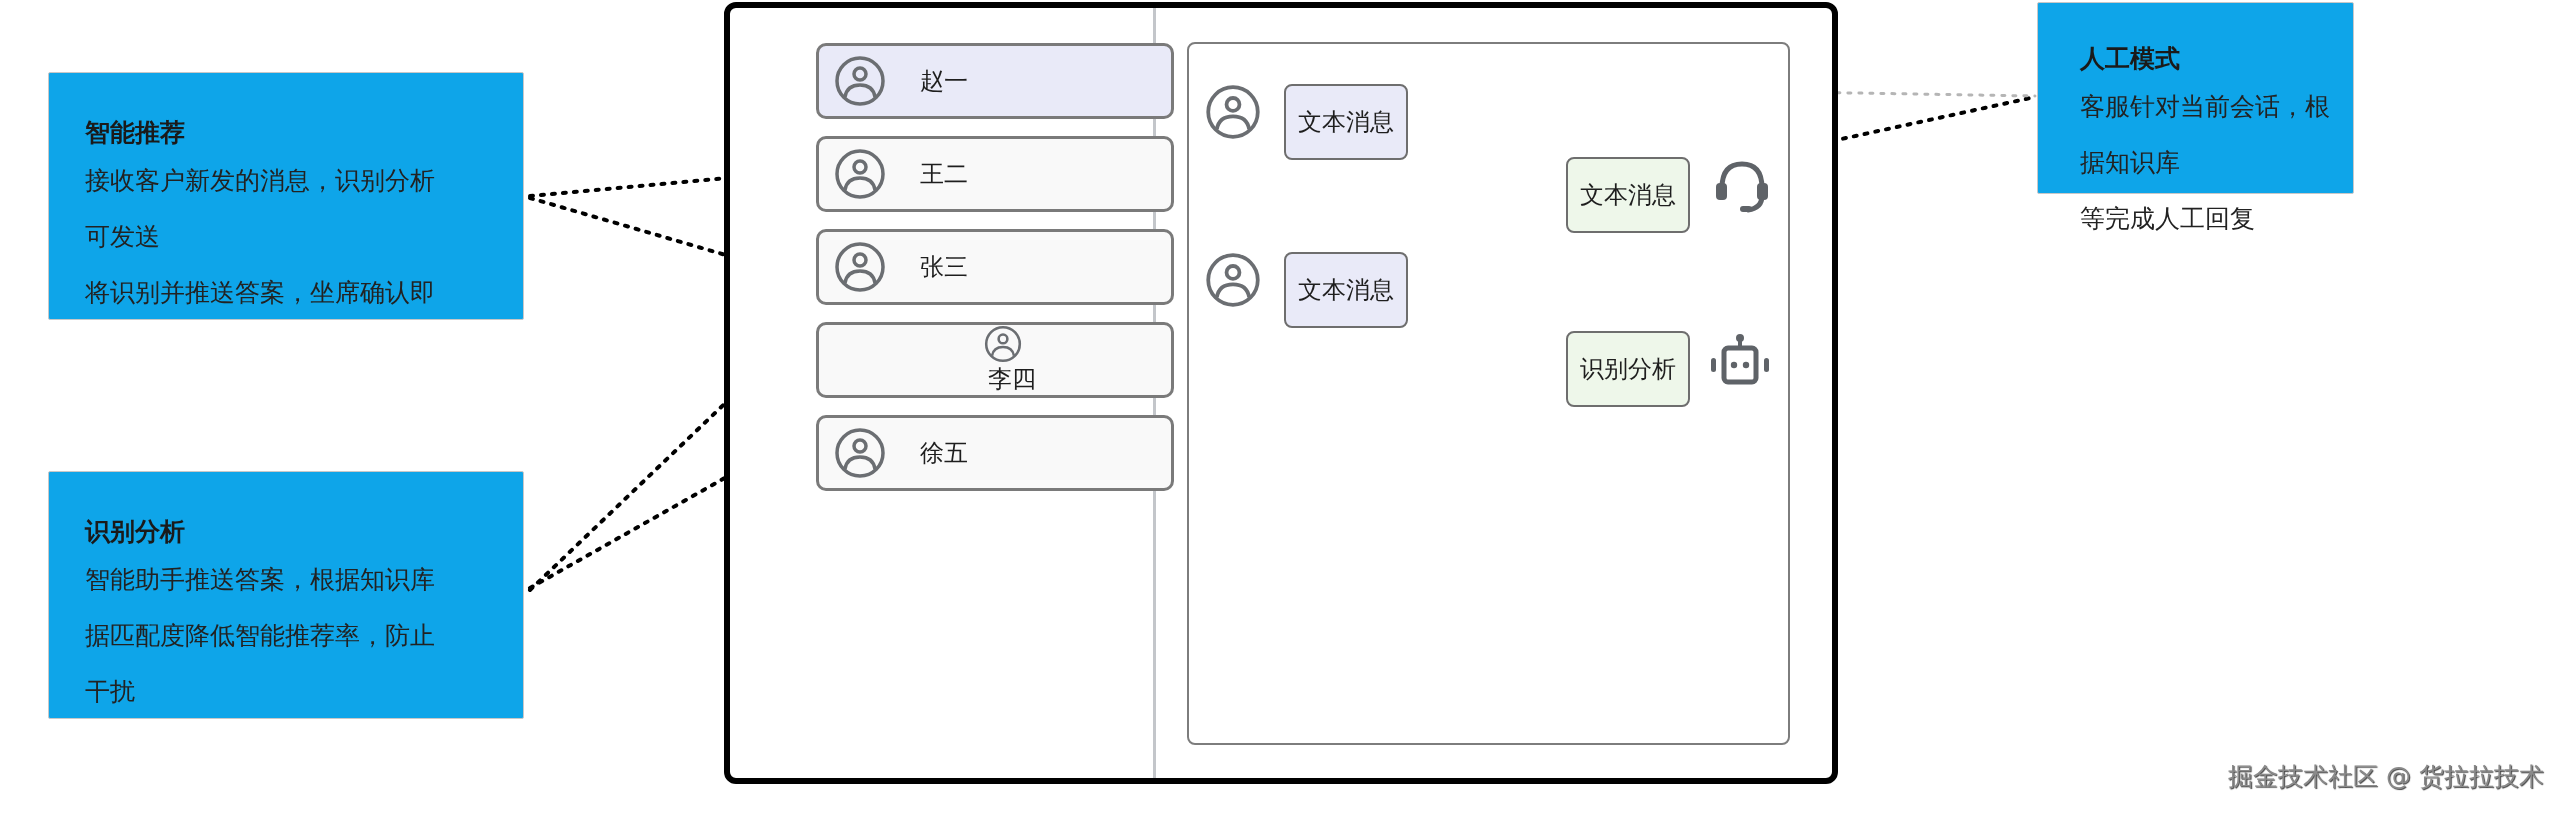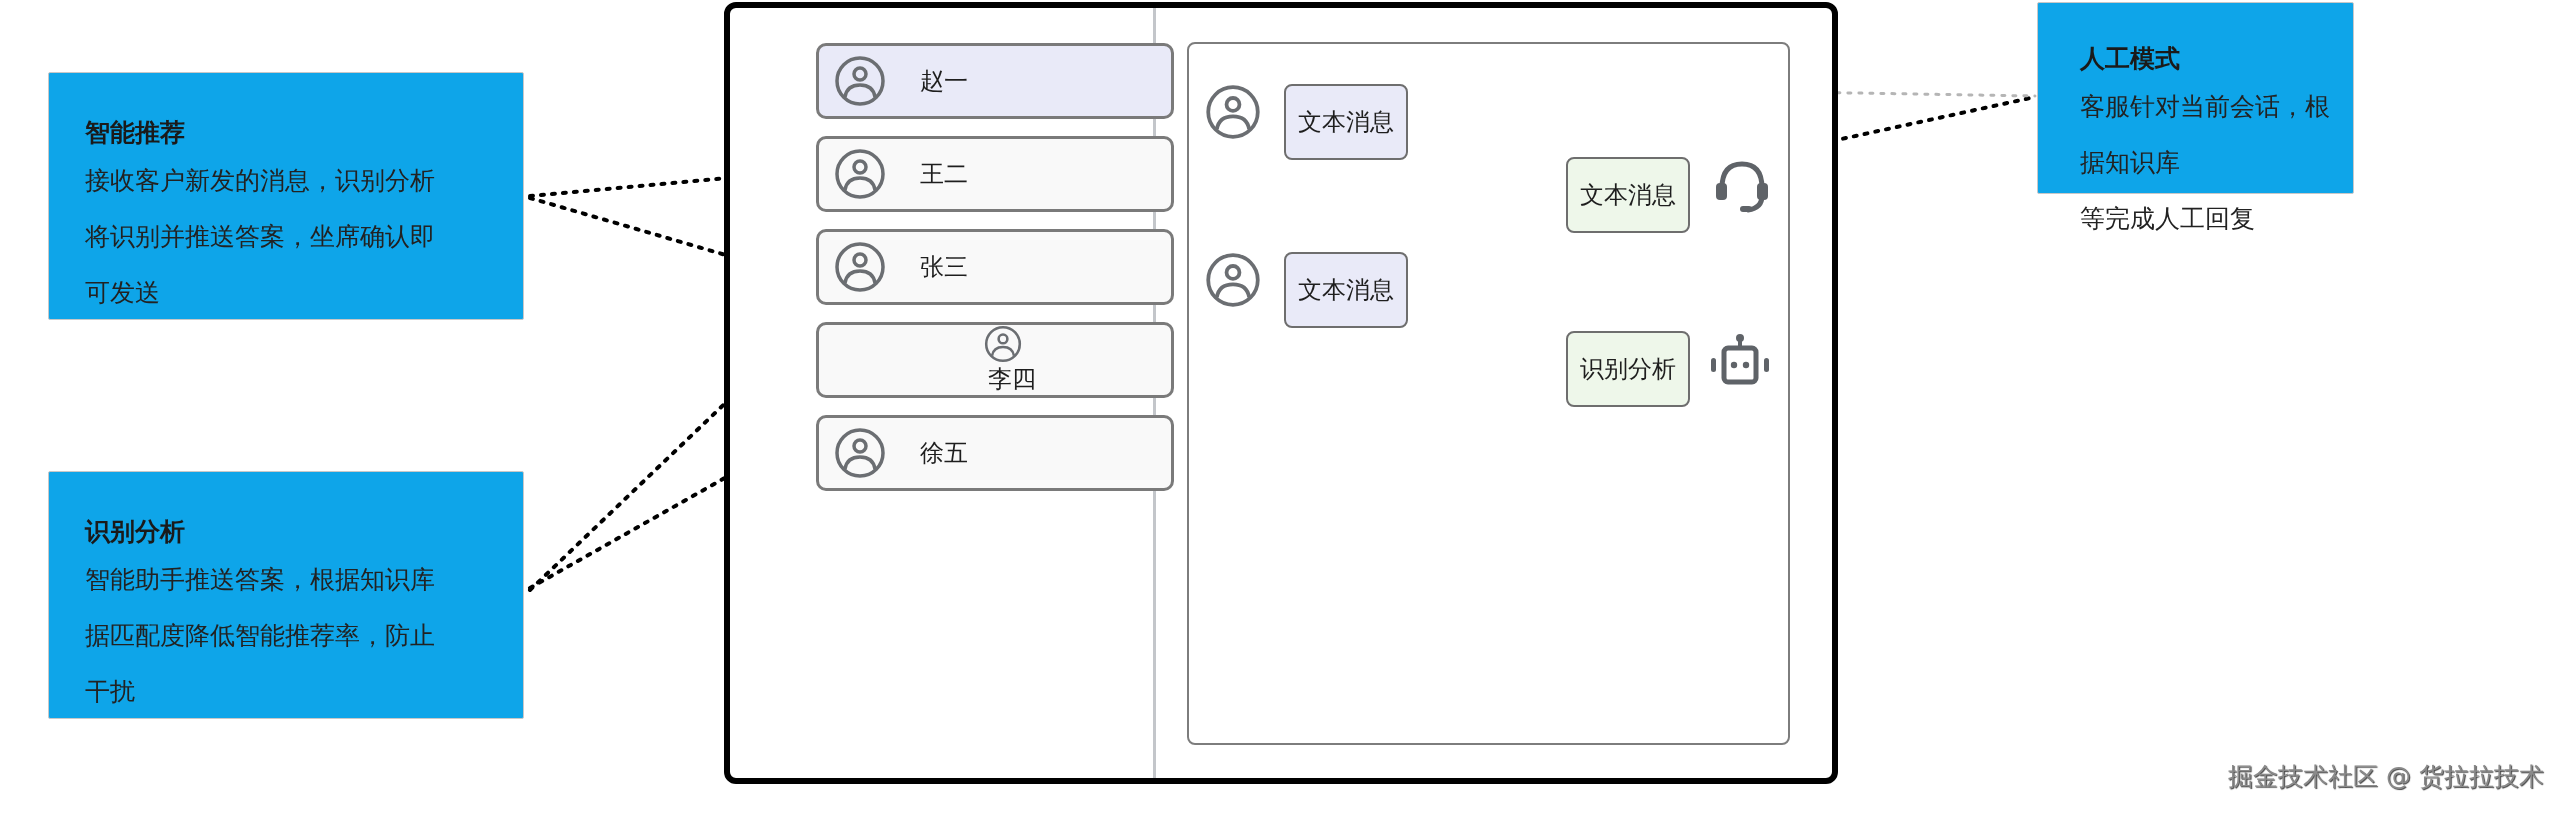--- a/index.html
+++ b/index.html
@@ -33,22 +33,22 @@
   <line x1="530" y1="590" x2="762" y2="368" stroke="#000" stroke-width="4" stroke-dasharray="3,8" stroke-linecap="round"></line>
   <line x1="530" y1="588" x2="762" y2="457" stroke="#000" stroke-width="4" stroke-dasharray="3,8" stroke-linecap="round"></line>
 
   <line x1="1800" y1="148" x2="2035" y2="97" stroke="#000" stroke-width="4" stroke-dasharray="3,8" stroke-linecap="round"></line>
   <line x1="1133" y1="81" x2="2035" y2="96" stroke="#b5b5b5" stroke-width="3" stroke-dasharray="3,8" stroke-linecap="round"></line>
 </svg>
 
 <div class="callout" style="left:48px; top:72px; width:476px; height:248px; padding:40px 11px 0 36px;">
   <div class="title">智能推荐</div>
   <div class="desc">接收客户新发的消息，识别分析</div>
+  <div class="desc">可发送</div>
   <div class="desc">将识别并推送答案，坐席确认即</div>
-  <div class="desc">可发送</div>
 </div>
 
 <div class="callout" style="left:48px; top:471px; width:476px; height:248px; padding:40px 4px 0 36px;">
   <div class="title">识别分析</div>
   <div class="desc">智能助手推送答案，根据知识库</div>
   <div class="desc">据匹配度降低智能推荐率，防止</div>
   <div class="desc">干扰</div>
 </div>
 
 <div class="callout" style="left:2037px; top:2px; width:317px; height:192px; padding:36px 0 0 42px;">

